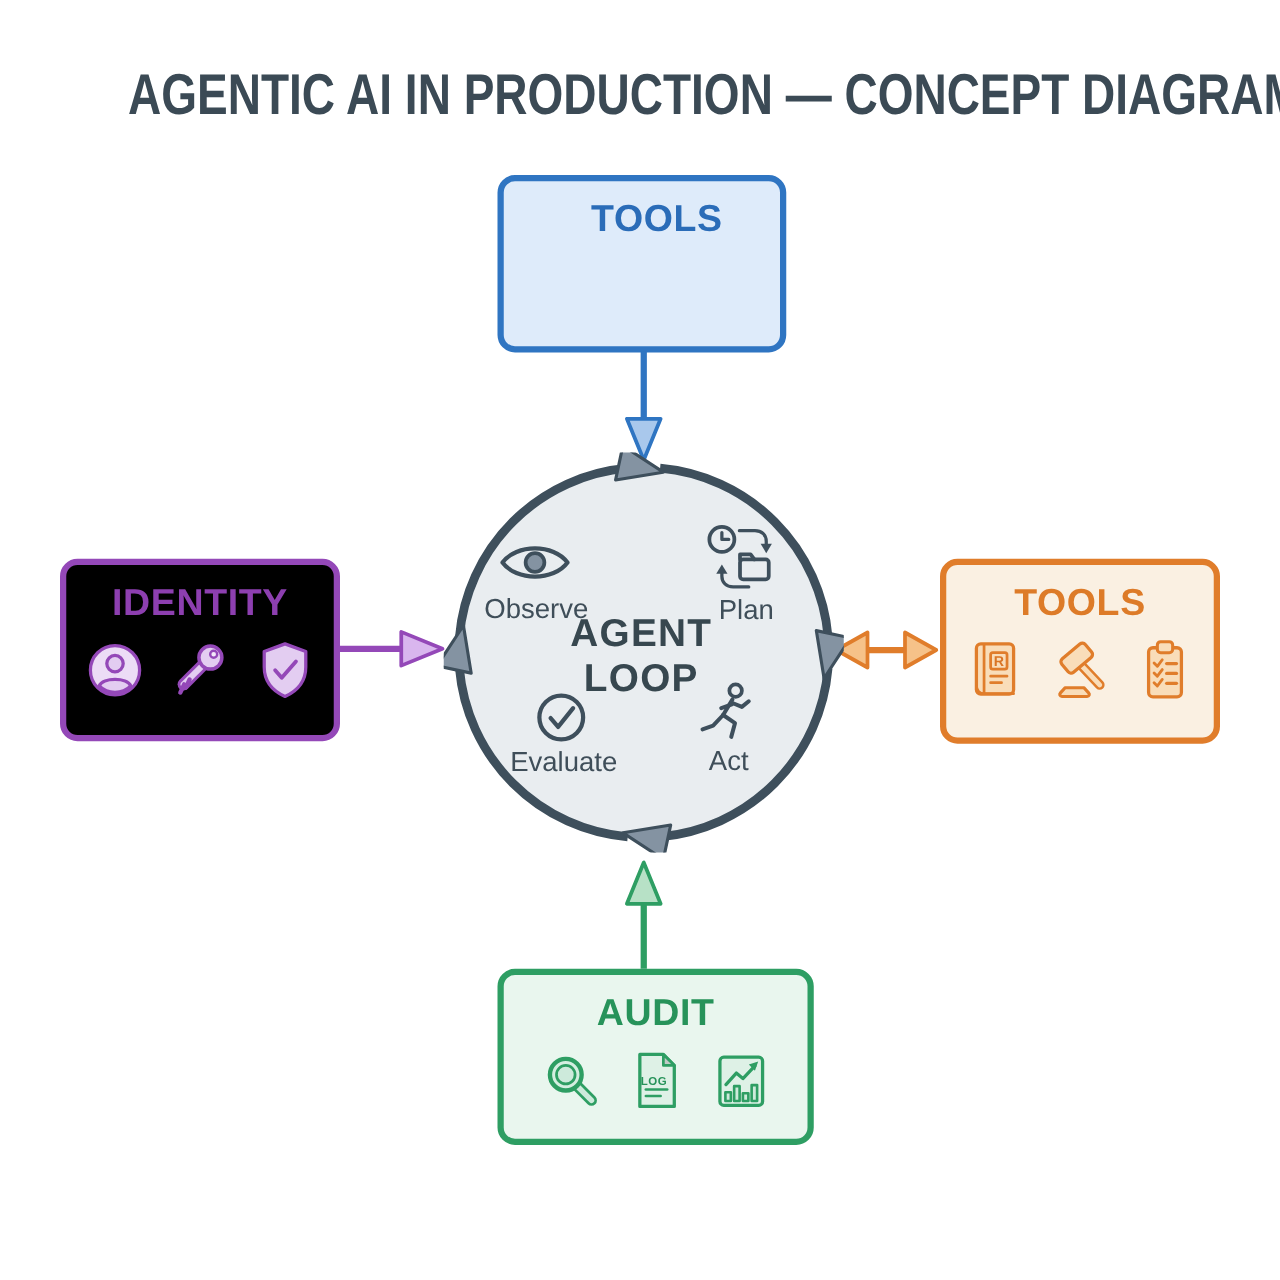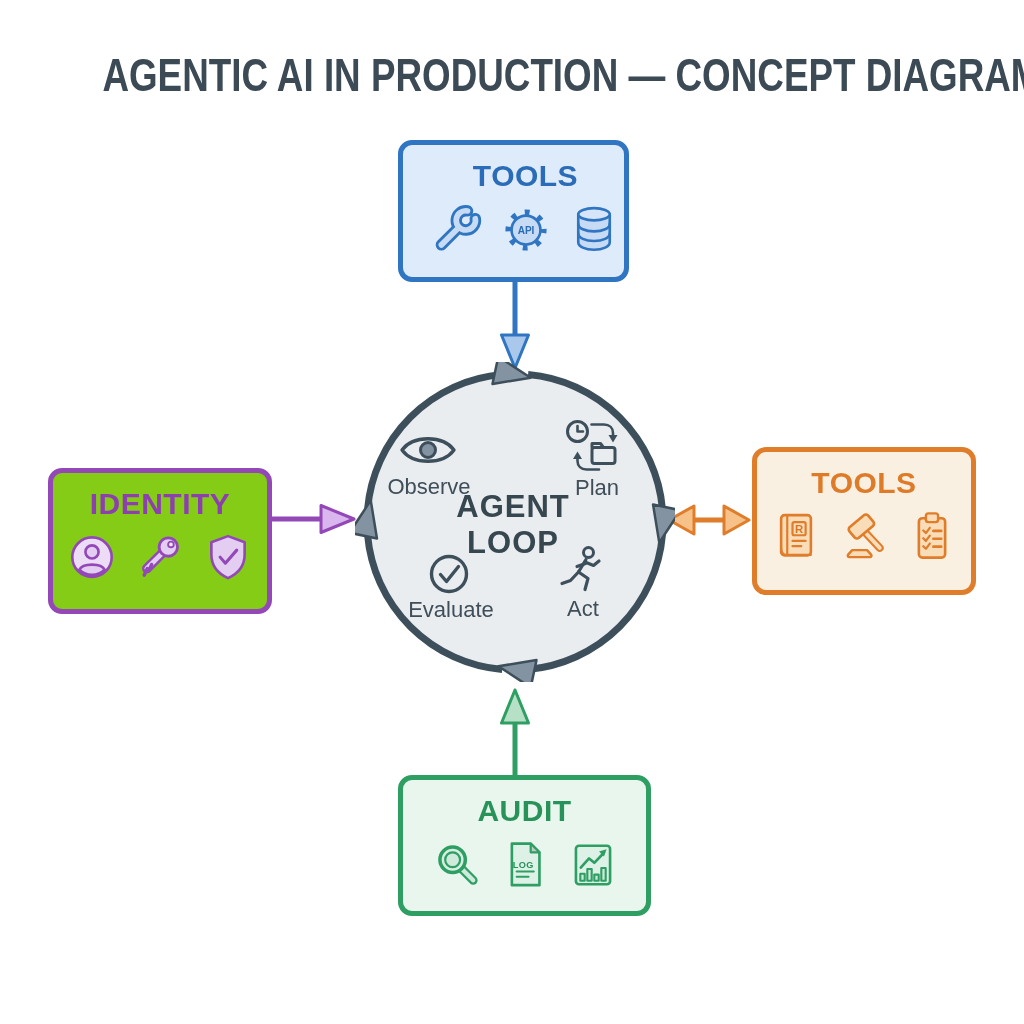--- a/index.html
+++ b/index.html
@@ -4,21 +4,21 @@
 <style>
   html,body{margin:0;padding:0;background:#ffffff;}
   #canvas{position:relative;width:1024px;height:1024px;background:#ffffff;
           font-family:"Liberation Sans",sans-serif;overflow:hidden;}
   .title{position:absolute;top:48px;left:0;width:100%;text-align:center;
          font-size:46px;font-weight:700;color:#3b4a55;white-space:nowrap;
          transform:scaleX(0.8);transform-origin:center;}
   .box{position:absolute;box-sizing:border-box;border:5px solid;border-radius:14px;
        display:flex;flex-direction:column;align-items:center;}
   #tools-box   {left:398px;top:140px;width:231px;height:142px;background:#deebfa;border-color:#2f75c2;padding-left:24px;}
-  #identity-box{left:48px; top:447px;width:224px;height:146px;background:#84cc16;border-color:#9448b8;margin-top:21px;}
+  #identity-box{left:48px; top:447px;width:224px;height:146px;background:#000000;border-color:#9448b8;}
   #policy-box  {left:752px;top:447px;width:224px;height:148px;background:#faf0e2;border-color:#e07d2b;}
   #audit-box   {left:398px;top:775px;width:253px;height:141px;background:#e9f6ee;border-color:#2e9e63;}
   .box-label{font-weight:700;font-size:30px;letter-spacing:.5px;margin-top:14px;}
   .c-blue{color:#2a6cb8}.c-purple{color:#8d3fb0}.c-orange{color:#dd7b28}.c-green{color:#27935a}
   .icon-row{display:flex;gap:12px;margin-top:9px;align-items:center;}
   .icon{width:56px;height:56px;display:block;}
   .arrow{position:absolute;}
   #loop-svg{position:absolute;left:355px;top:362px;width:320px;height:320px;}
   svg *{stroke-linecap:round;stroke-linejoin:round;}
   .loop-step{font-size:22px;fill:#3f4e59;}
@@ -29,37 +29,20 @@
 </style>
 </head>
 <body>
 
 <div id="canvas">
 
   <div class="title">AGENTIC AI IN PRODUCTION — CONCEPT DIAGRAM</div>
 
   <div class="box" id="tools-box">
     <div class="box-label c-blue">TOOLS</div>
-    <div class="icon-row">
-      <svg class="icon" viewBox="0 0 64 64">
-        <path d="M51.8 19.1 A11 11 0 1 1 42.9 10.2 M33.2 28.8 L13 49" fill="none" stroke="#2f75c2" stroke-width="13"></path>
-        <path d="M51.8 19.1 A11 11 0 1 1 42.9 10.2 M33.2 28.8 L13 49" fill="none" stroke="#c7dcf4" stroke-width="6.5"></path>
-      </svg>
-      <svg class="icon" viewBox="0 0 64 64">
-        <circle cx="32" cy="32" r="20" fill="none" stroke="#2f75c2" stroke-width="7" stroke-dasharray="5.5 10.2" stroke-dashoffset="2" style="stroke-linecap:butt"></circle>
-        <circle cx="32" cy="32" r="16.5" fill="#c7dcf4" stroke="#2f75c2" stroke-width="3"></circle>
-        <text class="sm-b" x="32" y="36.5" text-anchor="middle">API</text>
-      </svg>
-      <svg class="icon" viewBox="0 0 64 64">
-        <path d="M14 14 V46 C14 51 22 54.5 32 54.5 C42 54.5 50 51 50 46 V14" fill="#c7dcf4" stroke="#2f75c2" stroke-width="3"></path>
-        <ellipse cx="32" cy="14" rx="18" ry="7" fill="#d6e6f8" stroke="#2f75c2" stroke-width="3"></ellipse>
-        <path d="M14 25 C14 30 22 33.5 32 33.5 C42 33.5 50 30 50 25" fill="none" stroke="#2f75c2" stroke-width="3"></path>
-        <path d="M14 36 C14 41 22 44.5 32 44.5 C42 44.5 50 41 50 36" fill="none" stroke="#2f75c2" stroke-width="3"></path>
-      </svg>
-    </div>
   </div>
 
   <div class="box" id="identity-box">
     <div class="box-label c-purple">IDENTITY</div>
     <div class="icon-row">
       <svg class="icon" viewBox="0 0 64 64">
         <circle cx="32" cy="31" r="22.5" fill="#ecdcf6" stroke="#9448b8" stroke-width="3"></circle>
         <circle cx="32" cy="25" r="7.5" fill="#e3cdf1" stroke="#9448b8" stroke-width="3"></circle>
         <path d="M17.5 45.5 C21 37.5 43 37.5 46.5 45.5 A21 21 0 0 1 17.5 45.5 Z" fill="#e3cdf1" stroke="#9448b8" stroke-width="3"></path>
       </svg>

